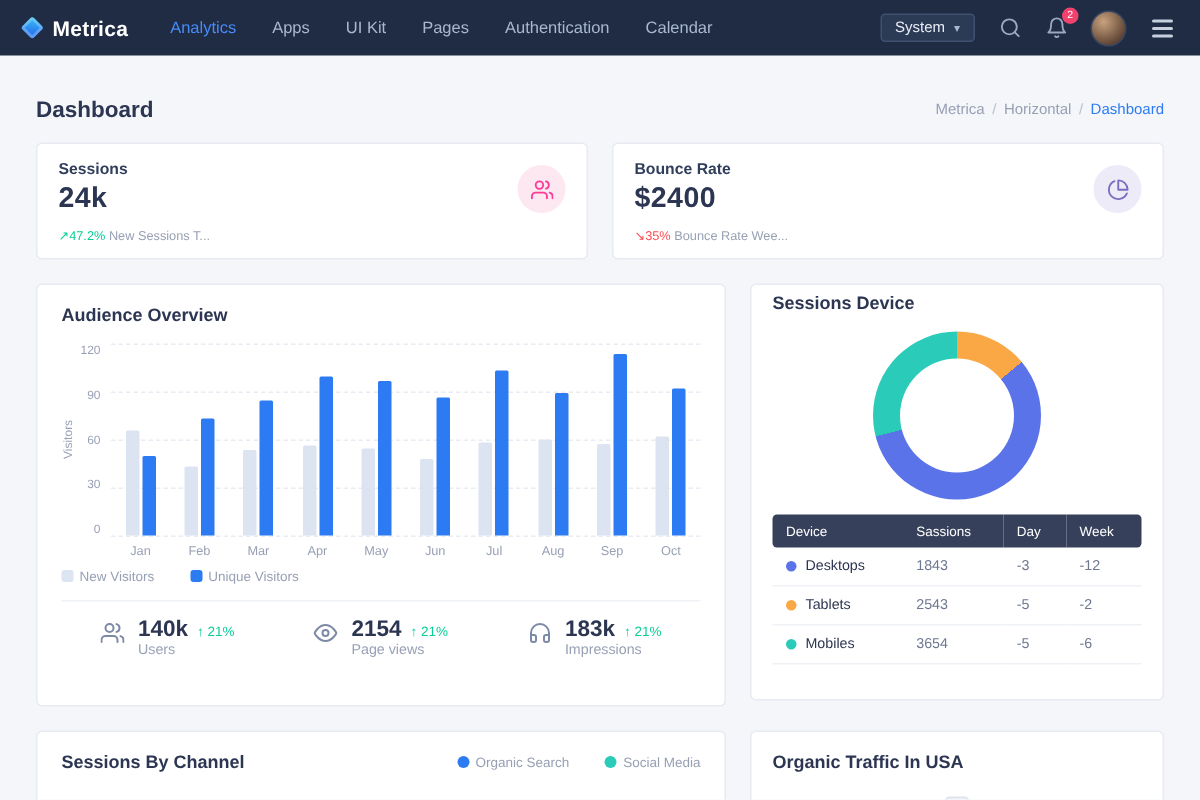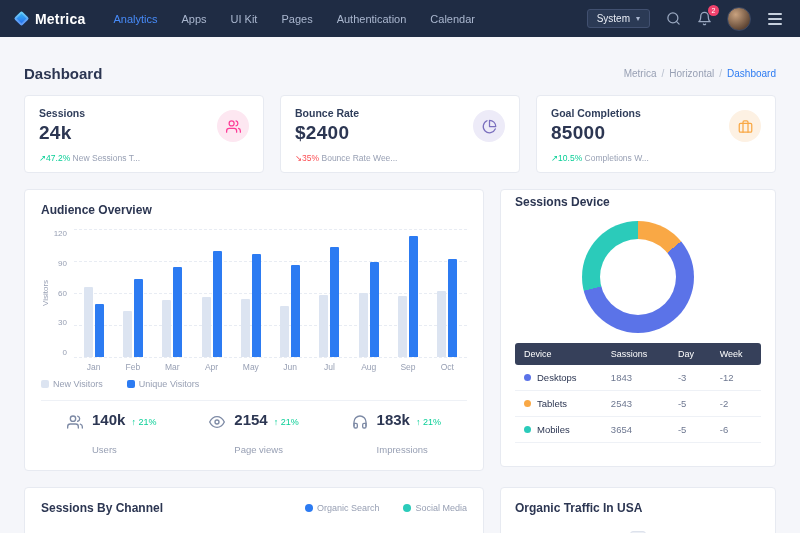--- a/index.html
+++ b/index.html
@@ -68,21 +68,21 @@
   .legend-swatch{width:8px;height:8px;border-radius:2px}
   .legend-dot{width:8px;height:8px;border-radius:50%}
 
   
   .audience-stats{display:flex;justify-content:space-between;margin-top:11px;padding:10px 26px 0;border-top:1px solid #eef1f6}
   .a-stat{display:flex;gap:9px;align-items:flex-start}
   .a-stat-icon{color:#7d8aa5;margin-top:3px}
   .a-stat-icon svg{width:16px;height:16px}
   .a-stat-value{font-size:15px;font-weight:bold;color:#2c3652;display:flex;gap:6px;align-items:baseline}
   .a-delta{font-size:9px;color:#0acf97;font-weight:normal}
-  .a-stat-label{font-size:9.5px;color:#98a0b4;margin-top:16px}
+  .a-stat-label{font-size:9.5px;color:#98a0b4;margin-top:0}
 
   
   .donut-wrap{display:flex;justify-content:center;padding:12px 0 10px}
   .donut{width:112px;height:112px;border-radius:50%;position:relative}
   .donut::after{content:"";position:absolute;inset:18px;background:#fff;border-radius:50%}
   .device-table{width:100%;border-collapse:collapse;font-size:9.5px}
   .device-table th{background:#36405a;color:#fff;font-weight:normal;text-align:left;padding:6px 9px;font-size:9px}
   .device-table th:first-child{border-radius:3px 0 0 3px}
   .device-table th:last-child{border-radius:0 3px 3px 0}
   .device-table td{padding:7px 9px;border-bottom:1px solid #eef1f6;color:#6e7891}
@@ -177,35 +177,20 @@
             <div class="stat-value">$2400</div>
           </div>
           <div class="stat-icon" style="color: rgb(122, 111, 190); background: rgb(237, 235, 248);">
             <svg viewBox="0 0 24 24" fill="none" stroke="currentColor" stroke-width="2" stroke-linecap="round" stroke-linejoin="round">
               <path d="M21.21 15.89A10 10 0 1 1 8 2.83"></path>
               <path d="M22 12A10 10 0 0 0 12 2v10z"></path>
             </svg>
           </div>
         </div>
         <div class="stat-delta"><span class="down">↘35% </span><span>Bounce Rate Wee...</span></div>
-      </div>
-      <div class="stat-card">
-        <div class="stat-main">
-          <div>
-            <div class="stat-label">Goal Completions</div>
-            <div class="stat-value">85000</div>
-          </div>
-          <div class="stat-icon" style="color: rgb(249, 168, 69); background: rgb(253, 241, 227);">
-            <svg viewBox="0 0 24 24" fill="none" stroke="currentColor" stroke-width="2" stroke-linecap="round" stroke-linejoin="round">
-              <rect x="2" y="7" width="20" height="14" rx="2"></rect>
-              <path d="M16 21V5a2 2 0 0 0-2-2h-4a2 2 0 0 0-2 2v16"></path>
-            </svg>
-          </div>
-        </div>
-        <div class="stat-delta"><span class="up">↗10.5% </span><span>Completions W...</span></div>
       </div>
     </div>
 
   <div class="main-row">
 
     <div class="card audience-card">
       <div class="card-title">Audience Overview</div>
       <div class="chart-area">
         <div class="y-axis-title">Visitors</div>
         <div class="y-ticks">

